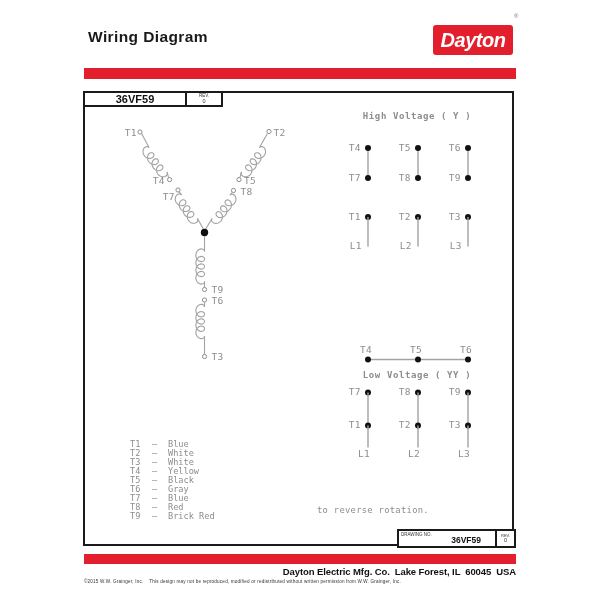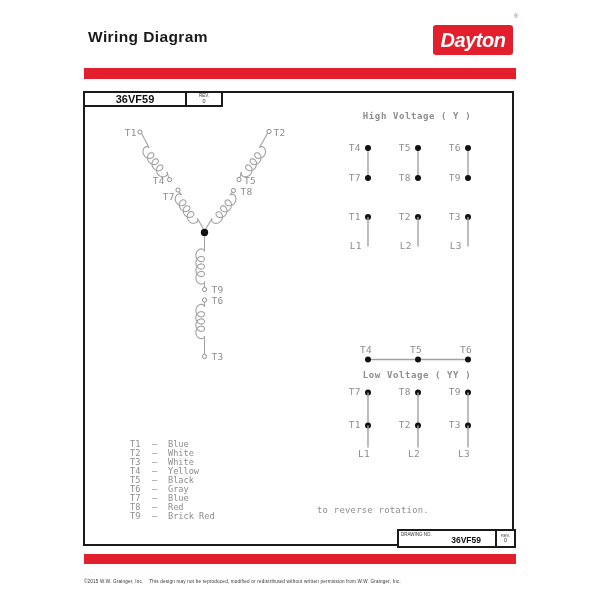--- a/index.html
+++ b/index.html
@@ -236,15 +236,16 @@
       <span class="lab">DRAWING NO.</span>
       <span class="num">36VF59</span>
     </div>
     <div class="d2">
       <span class="rev-l">REV.</span>
       <span class="rev-v">0</span>
     </div>
   </div>
 
   <div id="bar-bottom" class="abs redbar" style="background: rgb(227, 30, 45);"></div>
+  <div id="company" class="abs">Dayton Electric Mfg. Co.  Lake Forest, IL  60045  USA</div>
   <div id="copyright" class="abs">©2015 W.W. Grainger, Inc.    This design may not be reproduced, modified or redistributed without written permission from W.W. Grainger, Inc.</div>
 
 </div>
 
 </body></html>

